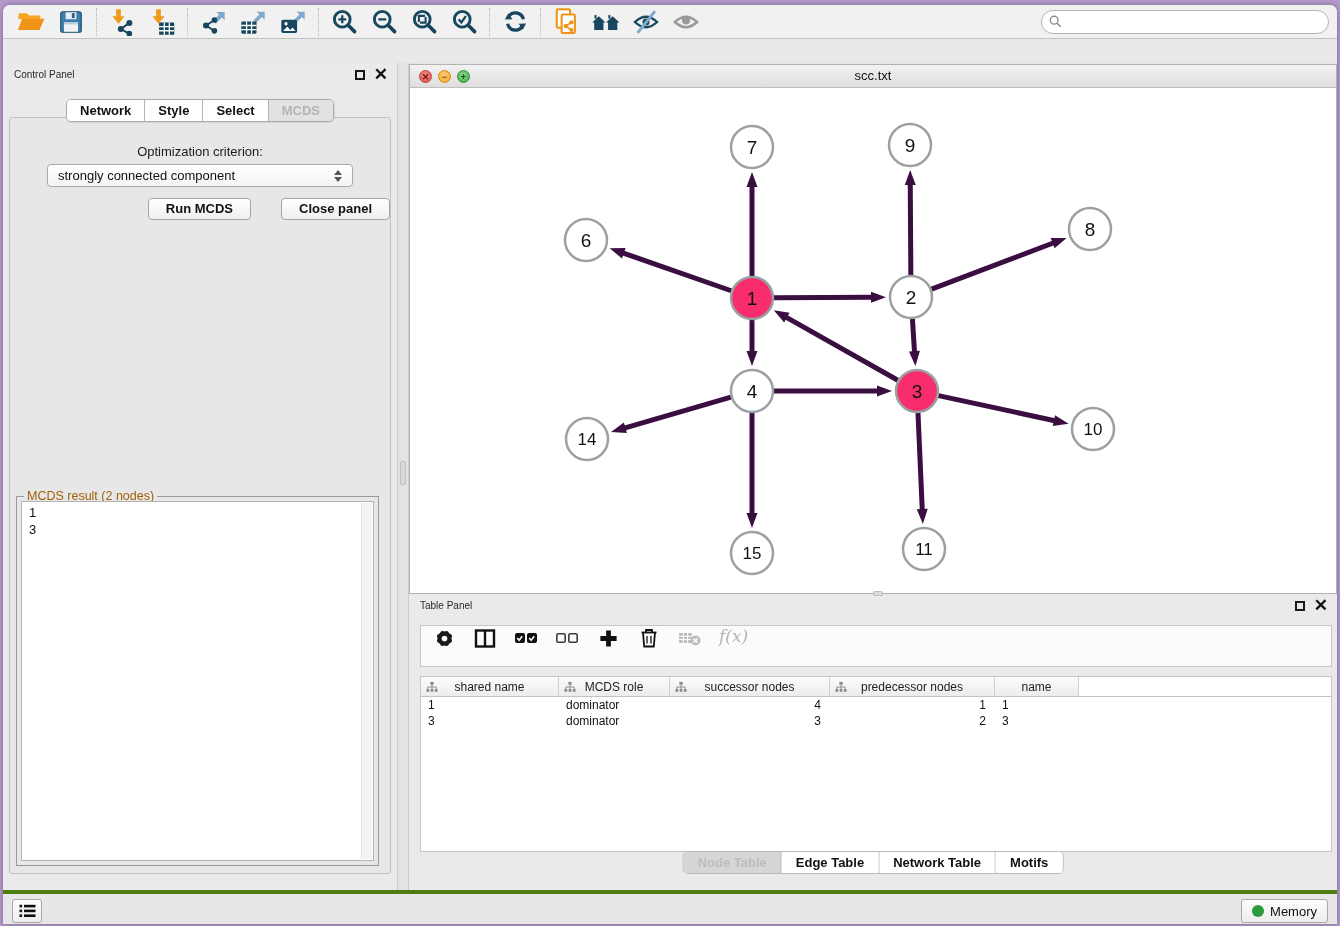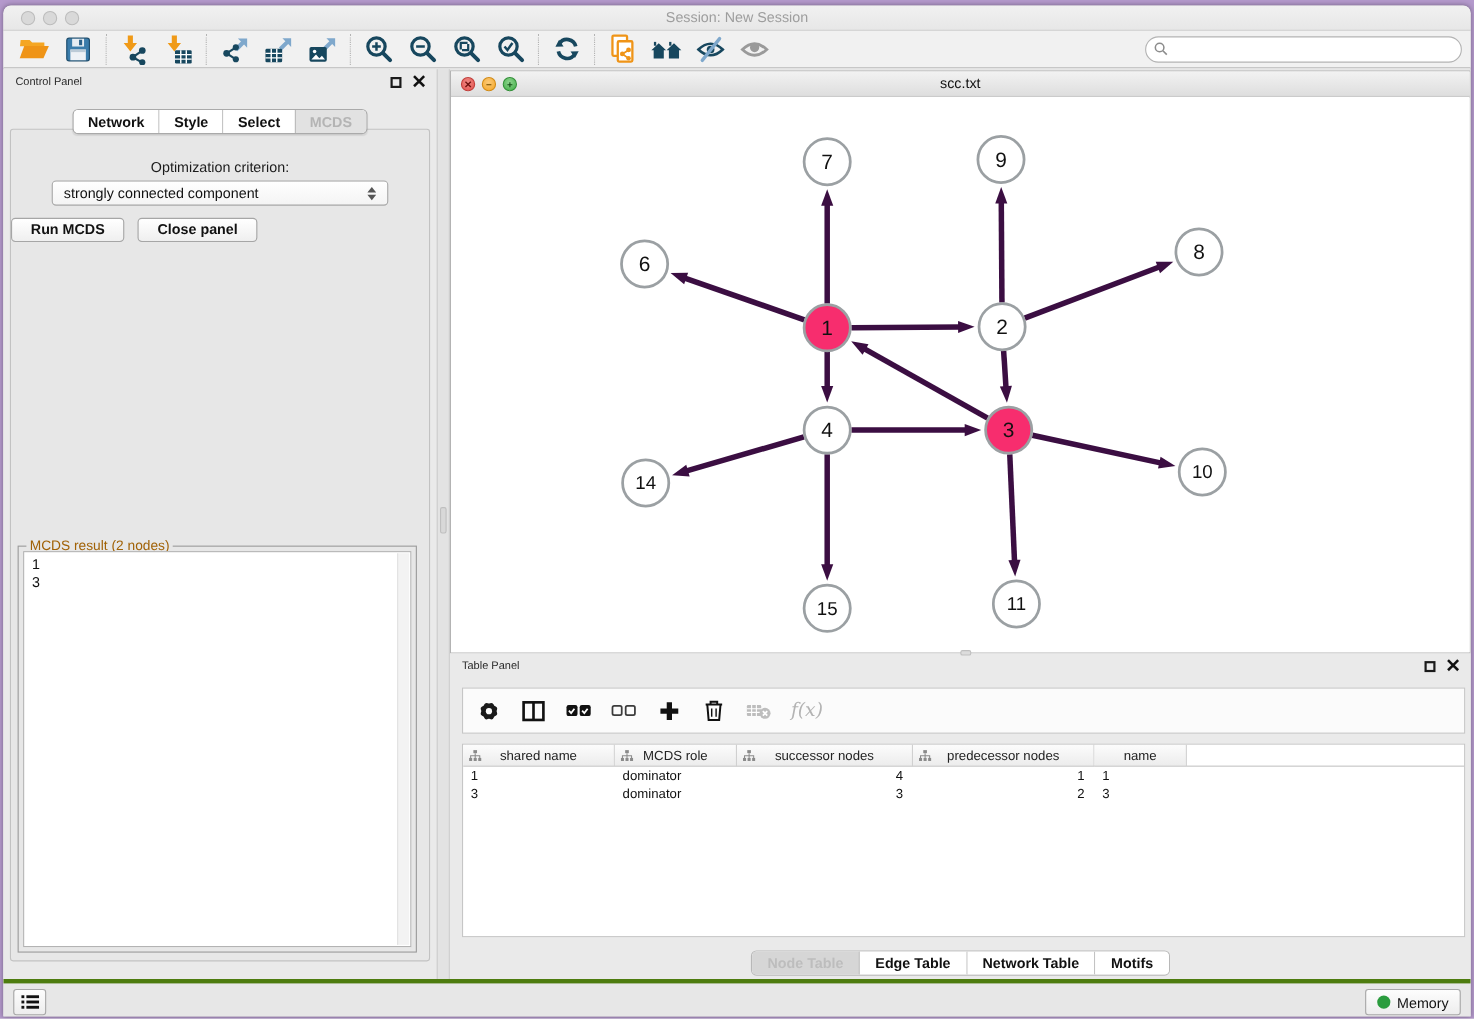--- a/index.html
+++ b/index.html
@@ -38,75 +38,69 @@
   .cp-tab { padding:3px 13px; font-size:13px; font-weight:bold; border-right:1px solid #b5b5b5; background:#fff; color:#111; white-space:nowrap; }
   .cp-tab:last-child { border-right:none; }
   .cp-tab.selected { background:#e2e2e2; color:#b4b4b4; }
   .cp-body { position:absolute; left:6px; right:6px; top:54px; bottom:16px; background:#e7e7e7; border:1px solid #c2c2c2; border-radius:3px; }
   .opt-label { position:absolute; top:26px; width:100%; text-align:center; font-size:13px; color:#1c1c1c; }
   .opt-select { position:absolute; top:46px; left:37px; right:37px; height:23px; background:linear-gradient(#fff,#f4f4f4); border:1px solid #a9a9a9; border-radius:4px; font-size:13px; display:flex; align-items:center; padding:0 10px; color:#111; }
   .stepper { margin-left:auto; display:flex; flex-direction:column; gap:2px; align-items:center; }
   .stepper i { width:0; height:0; border-left:4px solid transparent; border-right:4px solid transparent; display:block; }
   .step-up { border-bottom:5px solid #555; }
   .step-down { border-top:5px solid #555; }
-  .btn-row { position:absolute; top:80px; width:100%; display:flex; justify-content:flex-start; gap:12px; }
+  .btn-row { position:absolute; top:80px; width:100%; display:flex; justify-content:flex-end; gap:30px; }
   .btn { height:22px; background:linear-gradient(#ffffff,#efefef); border:1px solid #a6a6a6; border-radius:4px; font-size:13px; padding:0 17px; line-height:20px; color:#111; font-weight:bold; }
   .result-group { position:absolute; left:6px; right:11px; top:378px; bottom:7px; border:1px solid #9a9a9a; }
   .result-legend { position:absolute; top:-8px; left:7px; background:#e7e7e7; padding:0 3px; font-size:12.5px; color:#a16207; }
   .result-area { position:absolute; inset:4px; background:#fff; border:1px solid #b3b3b3; font-size:13px; line-height:17px; padding:2px 14px 0 7px; color:#111; }
   .result-scroll { position:absolute; top:1px; bottom:1px; right:1px; width:11px; background:#f3f3f3; border-left:1px solid #e2e2e2; }
   
   .v-splitter { position:absolute; left:394px; width:12px; top:0; bottom:0; background:#e3e3e3; border-left:1px solid #cdcdcd; border-right:1px solid #cdcdcd; }
   .v-grip { position:absolute; top:398px; left:2px; width:6px; height:24px; background:#d8d8d8; border:1px solid #bfbfbf; border-radius:2px; }
   
   .network-window { position:absolute; left:406px; right:0; top:1px; height:530px; background:#fff; border:1px solid #b3b3b3; }
   .nw-titlebar { height:23px; background:linear-gradient(#f2f2f2,#dedede); border-bottom:1px solid #bfbfbf; position:relative; }
   .nw-title { text-align:center; line-height:22px; font-size:13px; color:#111; }
   .nw-tl { position:absolute; top:4.5px; width:13px; height:13px; border-radius:50%; font-size:9px; font-weight:bold; text-align:center; line-height:13px; }
   .nw-close { left:9px;  background:radial-gradient(circle at 5px 4px,#f08a85,#e2504b); border:1px solid #c13d39; color:#6e100d; }
   .nw-min   { left:28px; background:radial-gradient(circle at 5px 4px,#fbc978,#f5a623); border:1px solid #d28a14; color:#7c5200; }
   .nw-max   { left:47px; background:radial-gradient(circle at 5px 4px,#8ed48f,#3fae44); border:1px solid #2f8f35; color:#134f16; }
   .nw-canvas { position:absolute; top:24px; left:0; right:0; bottom:0; background:#fff; }
   .h-grip { position:absolute; left:50%; bottom:-3px; width:10px; height:5px; background:#dcdcdc; border:1px solid #bfbfbf; border-radius:2px; z-index:3; }
   
   .table-panel { position:absolute; left:406px; right:0; top:531px; bottom:0; background:#eaeaea; }
-  .tp-toolbar { position:absolute; left:11px; right:5px; top:31px; height:42px; background:#fbfbfb; border:1px solid #c6c6c6; display:flex; align-items:center; padding:0 11px; gap:17px; }
+  .tp-toolbar { position:absolute; left:11px; right:5px; top:31px; height:42px; background:#fbfbfb; border:1px solid #c6c6c6; display:flex; align-items:flex-start; padding:0 11px; gap:17px; }
   .tpi { width:24px; height:24px; display:flex; align-items:center; justify-content:center; }
   .fx-label { font-style:italic; font-family:"DejaVu Serif", serif; font-size:17px; color:#b3b3b3; }
   .tp-table { position:absolute; left:11px; right:5px; top:82px; height:176px; background:#fff; border:1px solid #c6c6c6; overflow:hidden; }
   .thead { display:flex; height:20px; }
   .th { position:relative; height:20px; background:linear-gradient(#fcfcfc,#ececec); border-right:1px solid #d0d0d0; border-bottom:1px solid #c4c4c4; font-size:12px; color:#222; display:flex; align-items:center; justify-content:center; }
   .th .tree { position:absolute; left:5px; top:4px; }
   .th-fill { flex:1; border-bottom:1px solid #c4c4c4; background:#fff; }
   .w0{width:138px}.w1{width:111px}.w2{width:160px}.w3{width:165px}.w4{width:84px}
   .tr { display:flex; height:16px; font-size:12px; color:#111; }
   .td { height:16px; line-height:16px; white-space:nowrap; overflow:hidden; }
   .td.l { text-align:left; padding-left:7px; }
   .td.r { text-align:right; padding-right:9px; }
-  .tp-tabs { position:absolute; bottom:3px; left:50%; transform:translateX(-50%); display:flex; border:1px solid #b8b8b8; border-radius:5px; overflow:hidden; background:#fff; }
+  .tp-tabs { position:absolute; bottom:16px; left:50%; transform:translateX(-50%); display:flex; border:1px solid #b8b8b8; border-radius:5px; overflow:hidden; background:#fff; }
   .tp-tab { padding:3px 14px; font-size:13px; font-weight:bold; background:#fff; color:#111; border-right:1px solid #bbb; white-space:nowrap; }
   .tp-tab:last-child { border-right:none; }
   .tp-tab.selected { background:#d6d6d6; color:#bdbdbd; }
   
   .status-bar { position:absolute; left:0; right:0; bottom:0; height:34px; background:#e7e7e7; border-top:4px solid #4d7c0f; }
   .sb-left-btn { position:absolute; left:9px; top:5px; width:30px; height:24px; background:linear-gradient(#fdfdfd,#ededed); border:1px solid #a8a8a8; border-radius:3px; display:flex; align-items:center; justify-content:center; }
   .memory-btn { position:absolute; right:9px; top:5px; height:24px; background:linear-gradient(#fdfdfd,#ededed); border:1px solid #a8a8a8; border-radius:3px; display:flex; align-items:center; gap:6px; padding:0 10px; font-size:13px; color:#111; }
   .mem-dot { width:12px; height:12px; border-radius:50%; background:#2b9c3e; }
 </style>
 </head>
 <body>
 
 <div class="window">
 
-  <div class="titlebar">
-    <span class="tl" style="left:16px"></span>
-    <span class="tl" style="left:36px"></span>
-    <span class="tl" style="left:56px"></span>
-    <div class="title-text">Session: New Session</div>
-  </div>
 
   <div class="toolbar">
     <span class="tbi">
       <svg width="28" height="26" viewBox="0 0 24 22">
           <path d="M1.5 3.5h7l2 2h9.5v3h-19z" fill="#f5a623"></path>
           <path d="M4.3 8.3h19.2l-4.2 9.5H.8z" fill="#ef9417"></path>
         </svg>
     </span>
     <span class="tbi">
       <svg width="26" height="26" viewBox="0 0 24 24">

